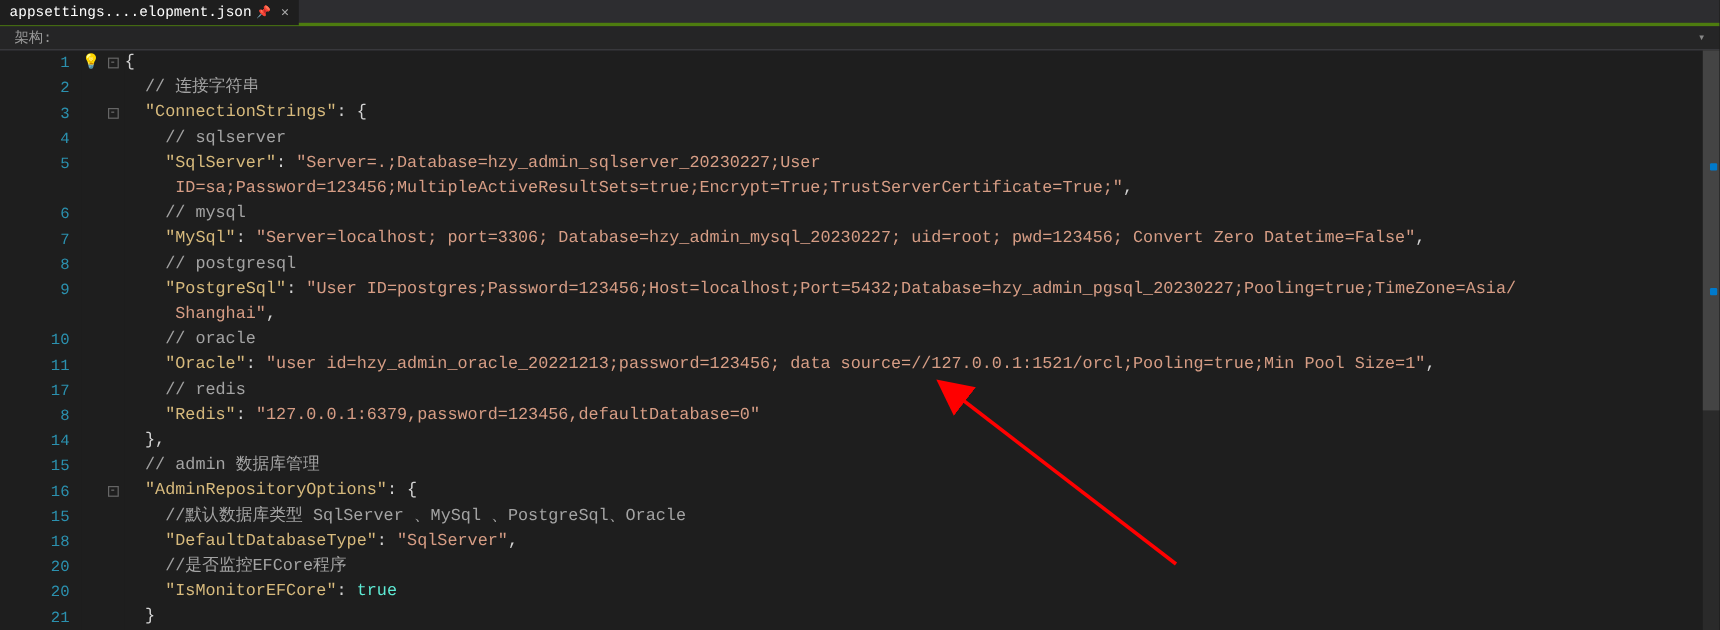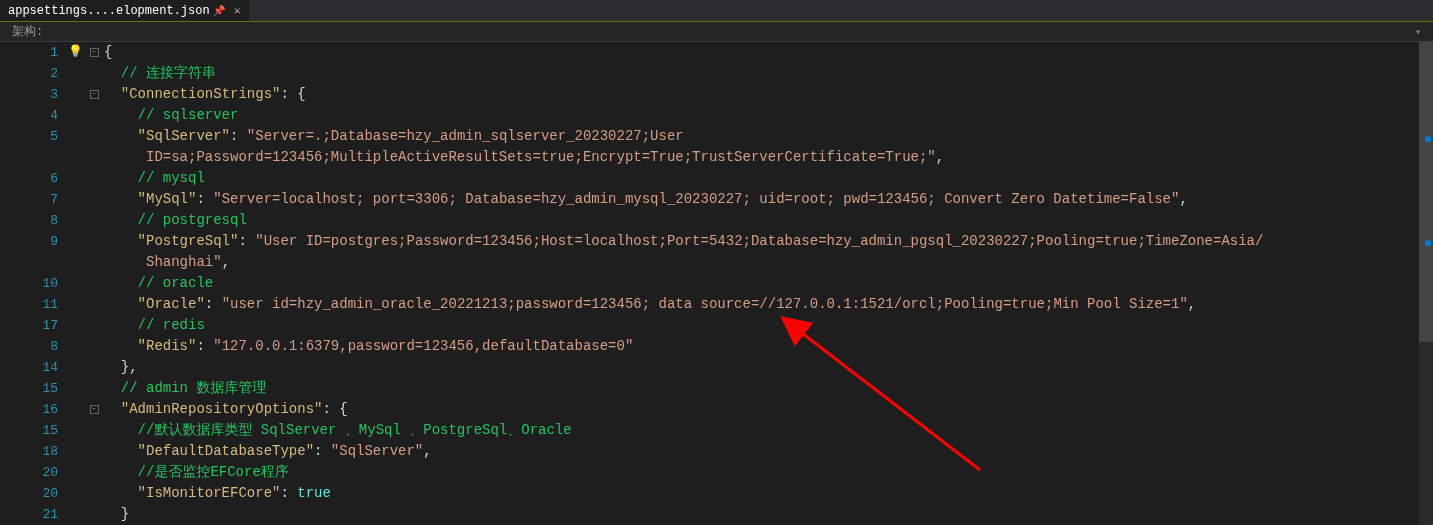--- a/index.html
+++ b/index.html
@@ -10,22 +10,22 @@
   color: #d4d4d4;
   width: 1433px;
   height: 525px;
   overflow: hidden;
   position: relative;
 }
 .tab-bar {
   background: #2d2d30;
   height: 22px;
   display: flex;
-  align-items: flex-end;
-  border-bottom: 1px solid #4d7c0f;
+  align-items: center;
+  border-bottom: 3px solid #4d7c0f;
 }
 .tab {
   background: #1e1e1e;
   color: #ffffff;
   padding: 2px 8px;
   font-size: 12px;
   display: flex;
   align-items: center;
   gap: 4px;
   border-top: 1px solid #007acc;
@@ -85,21 +85,21 @@
 .lightbulb-col .bulb { color: #ffd700; font-size: 12px; }
 .code {
   flex: 1;
   line-height: 21px;
   white-space: pre;
   font-size: 14px;
   overflow: hidden;
 }
 .cl { height: 21px; }
 .tok-brace { color: #d4d4d4; }
-.tok-comment { color: #22c55e; }
+.tok-comment { color: #a3a3a3; }
 .tok-key { color: #d7ba7d; }
 .tok-str { color: #d69d85; }
 .tok-punct { color: #d4d4d4; }
 .tok-bool { color: #5eead4; }
 .arrow-overlay {
   position: absolute;
   pointer-events: none;
 }
 .right-indicator {
   position: absolute;

